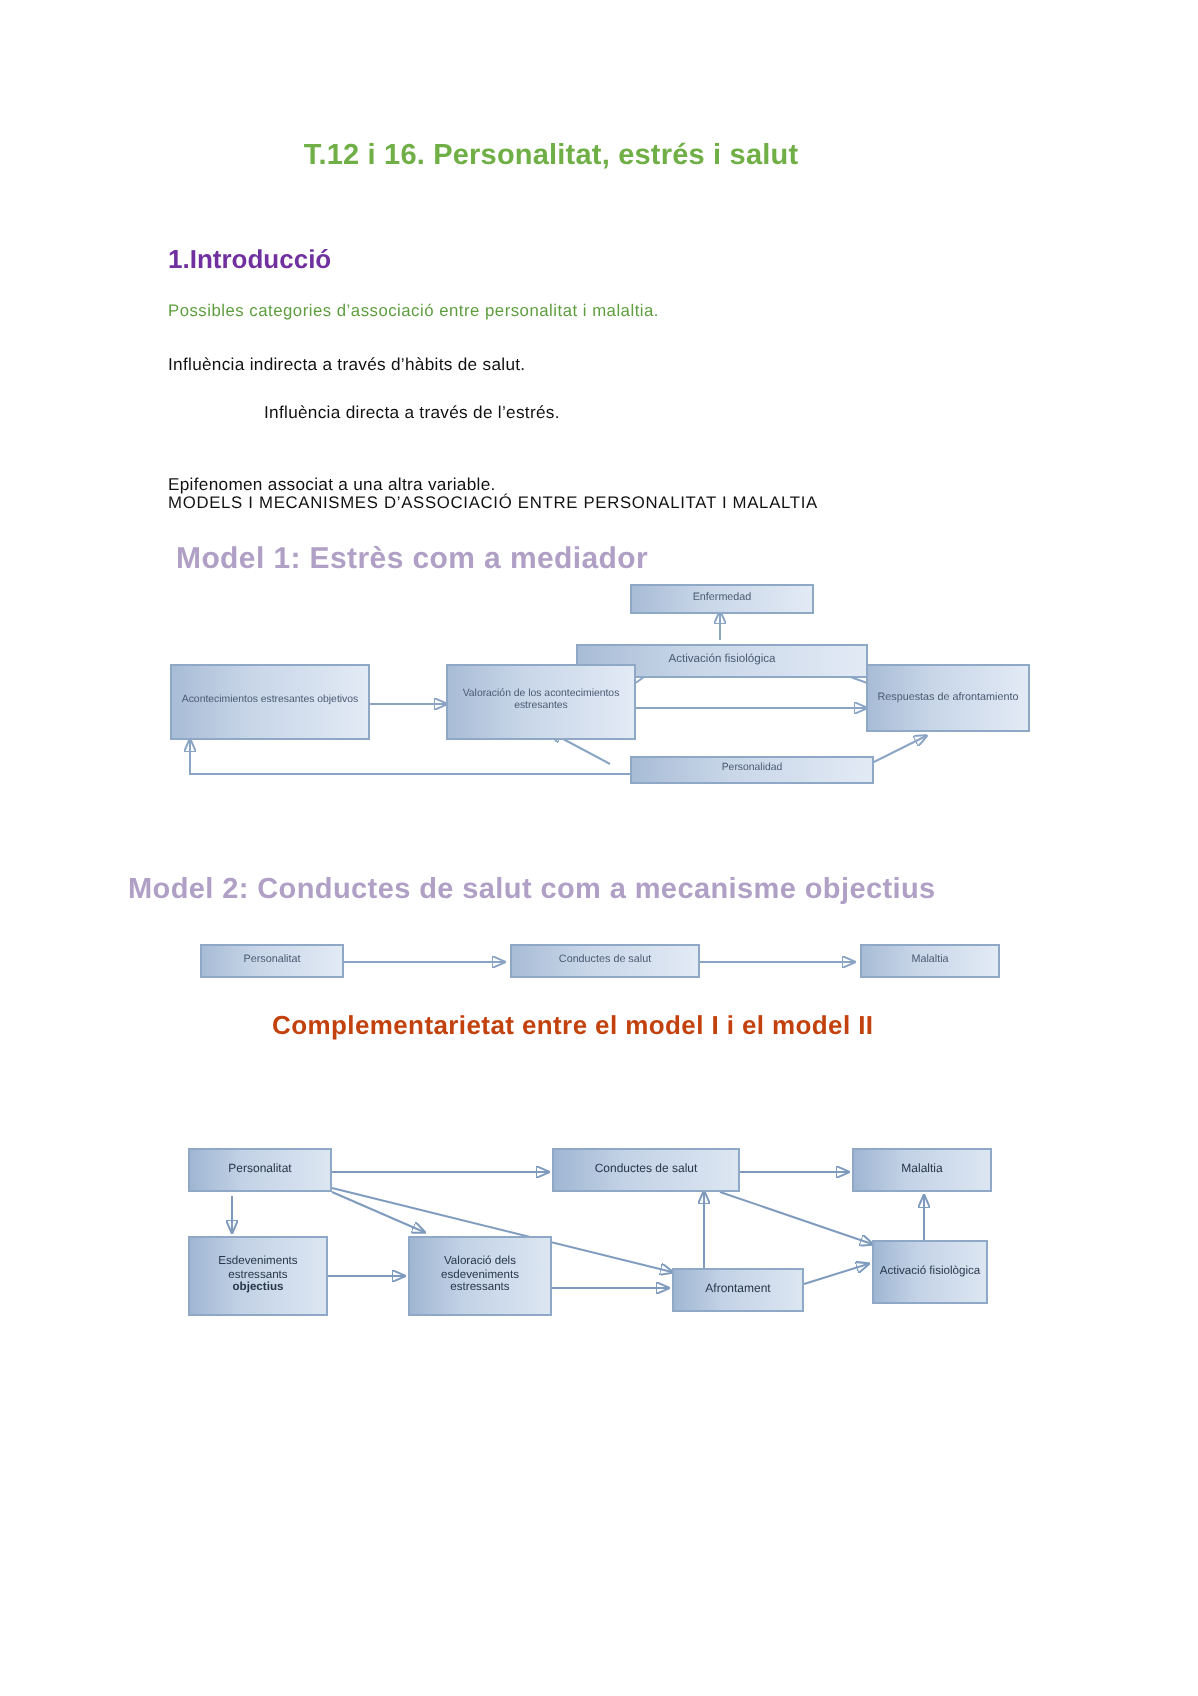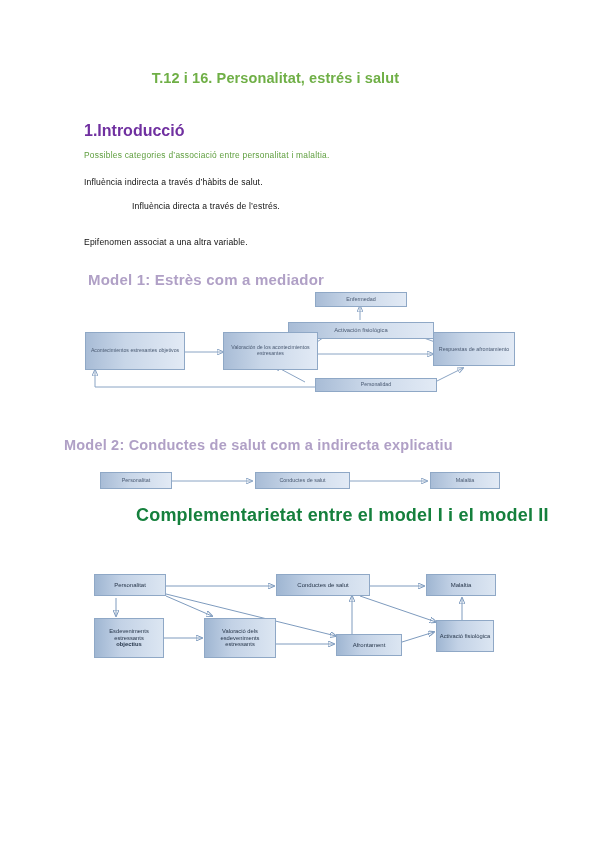--- a/index.html
+++ b/index.html
@@ -11,41 +11,41 @@
   }
   .page{position:absolute;left:0;top:0;width:599px;height:848px;background:#fff;}
 
   
   .doc-title{
     position:absolute;left:0;top:70px;width:551px;text-align:center;
     font-size:14.5px;font-weight:bold;color:#6FAF46;letter-spacing:.1px;
   }
   .h-intro{
     position:absolute;left:84px;top:122px;
-    font-size:16px;font-weight:bold;color:#7030A0;
+    font-size:13px;font-weight:bold;color:#7030A0;
   }
   .p-green{
     position:absolute;left:84px;top:150px;
     font-size:8.4px;font-weight:normal;color:#5E9E3E;letter-spacing:.25px;
   }
   .p-body{
     position:absolute;left:84px;font-size:8.6px;color:#111;letter-spacing:.15px;text-align:center;
   }
   .p1{top:177px;}
   .p2{top:201px;margin-left:48px;}
   .p3{top:237px;}
   .p4{top:246px;font-size:8.4px;letter-spacing:.35px;}
 
   .h-model{
     position:absolute;font-weight:bold;color:#B0A0C6;
     letter-spacing:.2px;white-space:nowrap;
   }
   .h-model1{left:88px;top:271px;font-size:15px;text-align:right;}
   .h-model2{left:64px;top:437px;font-size:14.5px;}
-  .h-model3{left:136px;top:505px;font-size:18px;color:#15803d;}
+  .h-model3{left:136px;top:505px;font-size:13px;color:#c2410c;}
 
   
   .diagram{position:absolute;}
   .node{
     position:absolute;box-sizing:border-box;
     background:linear-gradient(to right,#9FB6D2 0%,#C3D2E6 38%,#DCE6F2 100%);
     border:1px solid #8FA8C6;
     display:flex;align-items:center;justify-content:center;text-align:center;
     color:#27364a;line-height:1.15;
     padding:1px 2px;
@@ -77,20 +77,21 @@
 
   <div class="doc-title">T.12 i 16. Personalitat, estrés i salut</div>
 
   <div class="h-intro">1.Introducció</div>
 
   <div class="p-green">Possibles categories d’associació entre personalitat i malaltia.</div>
 
   <div class="p-body p1">Influència indirecta a través d’hàbits de salut.</div>
   <div class="p-body p2">Influència directa a través de l’estrés.</div>
   <div class="p-body p3">Epifenomen associat a una altra variable.</div>
+  <div class="p-body p4">MODELS I MECANISMES D’ASSOCIACIÓ ENTRE PERSONALITAT I MALALTIA</div>
 
   <div class="h-model h-model1">Model 1: Estrès com a mediador</div>
 
   <div class="diagram faded" id="model1">
     <svg class="links" width="430" height="104">
       <defs>
         <marker id="ah1" markerWidth="7" markerHeight="6" refX="6" refY="3" orient="auto">
           <path d="M0,0 L7,3 L0,6 z" fill="#8AA4C4" stroke="none"></path>
         </marker>
       </defs>
@@ -130,21 +131,21 @@
 
     <div class="node" style="left:348px;top:40px;width:82px;height:34px;font-size:5.4px;">
         <span>Respuestas de afrontamiento</span>
       </div>
 
     <div class="node" style="left:230px;top:86px;width:122px;height:14px;font-size:5.2px;">
         <span>Personalidad</span>
       </div>
   </div>
 
-  <div class="h-model h-model2">Model 2: Conductes de salut com a indirecta explicatiu</div>
+  <div class="h-model h-model2">Model 2: Conductes de salut com a mecanisme objectius</div>
 
   <div class="diagram faded" id="model2">
     <svg class="links" width="400" height="22">
       <defs>
         <marker id="ah2" markerWidth="7" markerHeight="6" refX="6" refY="3" orient="auto">
           <path d="M0,0 L7,3 L0,6 z" fill="#8AA4C4" stroke="none"></path>
         </marker>
       </defs>
       <line x1="72" y1="11" x2="152" y2="11" marker-end="url(#ah2)"></line>
       <line x1="250" y1="11" x2="327" y2="11" marker-end="url(#ah2)"></line>

